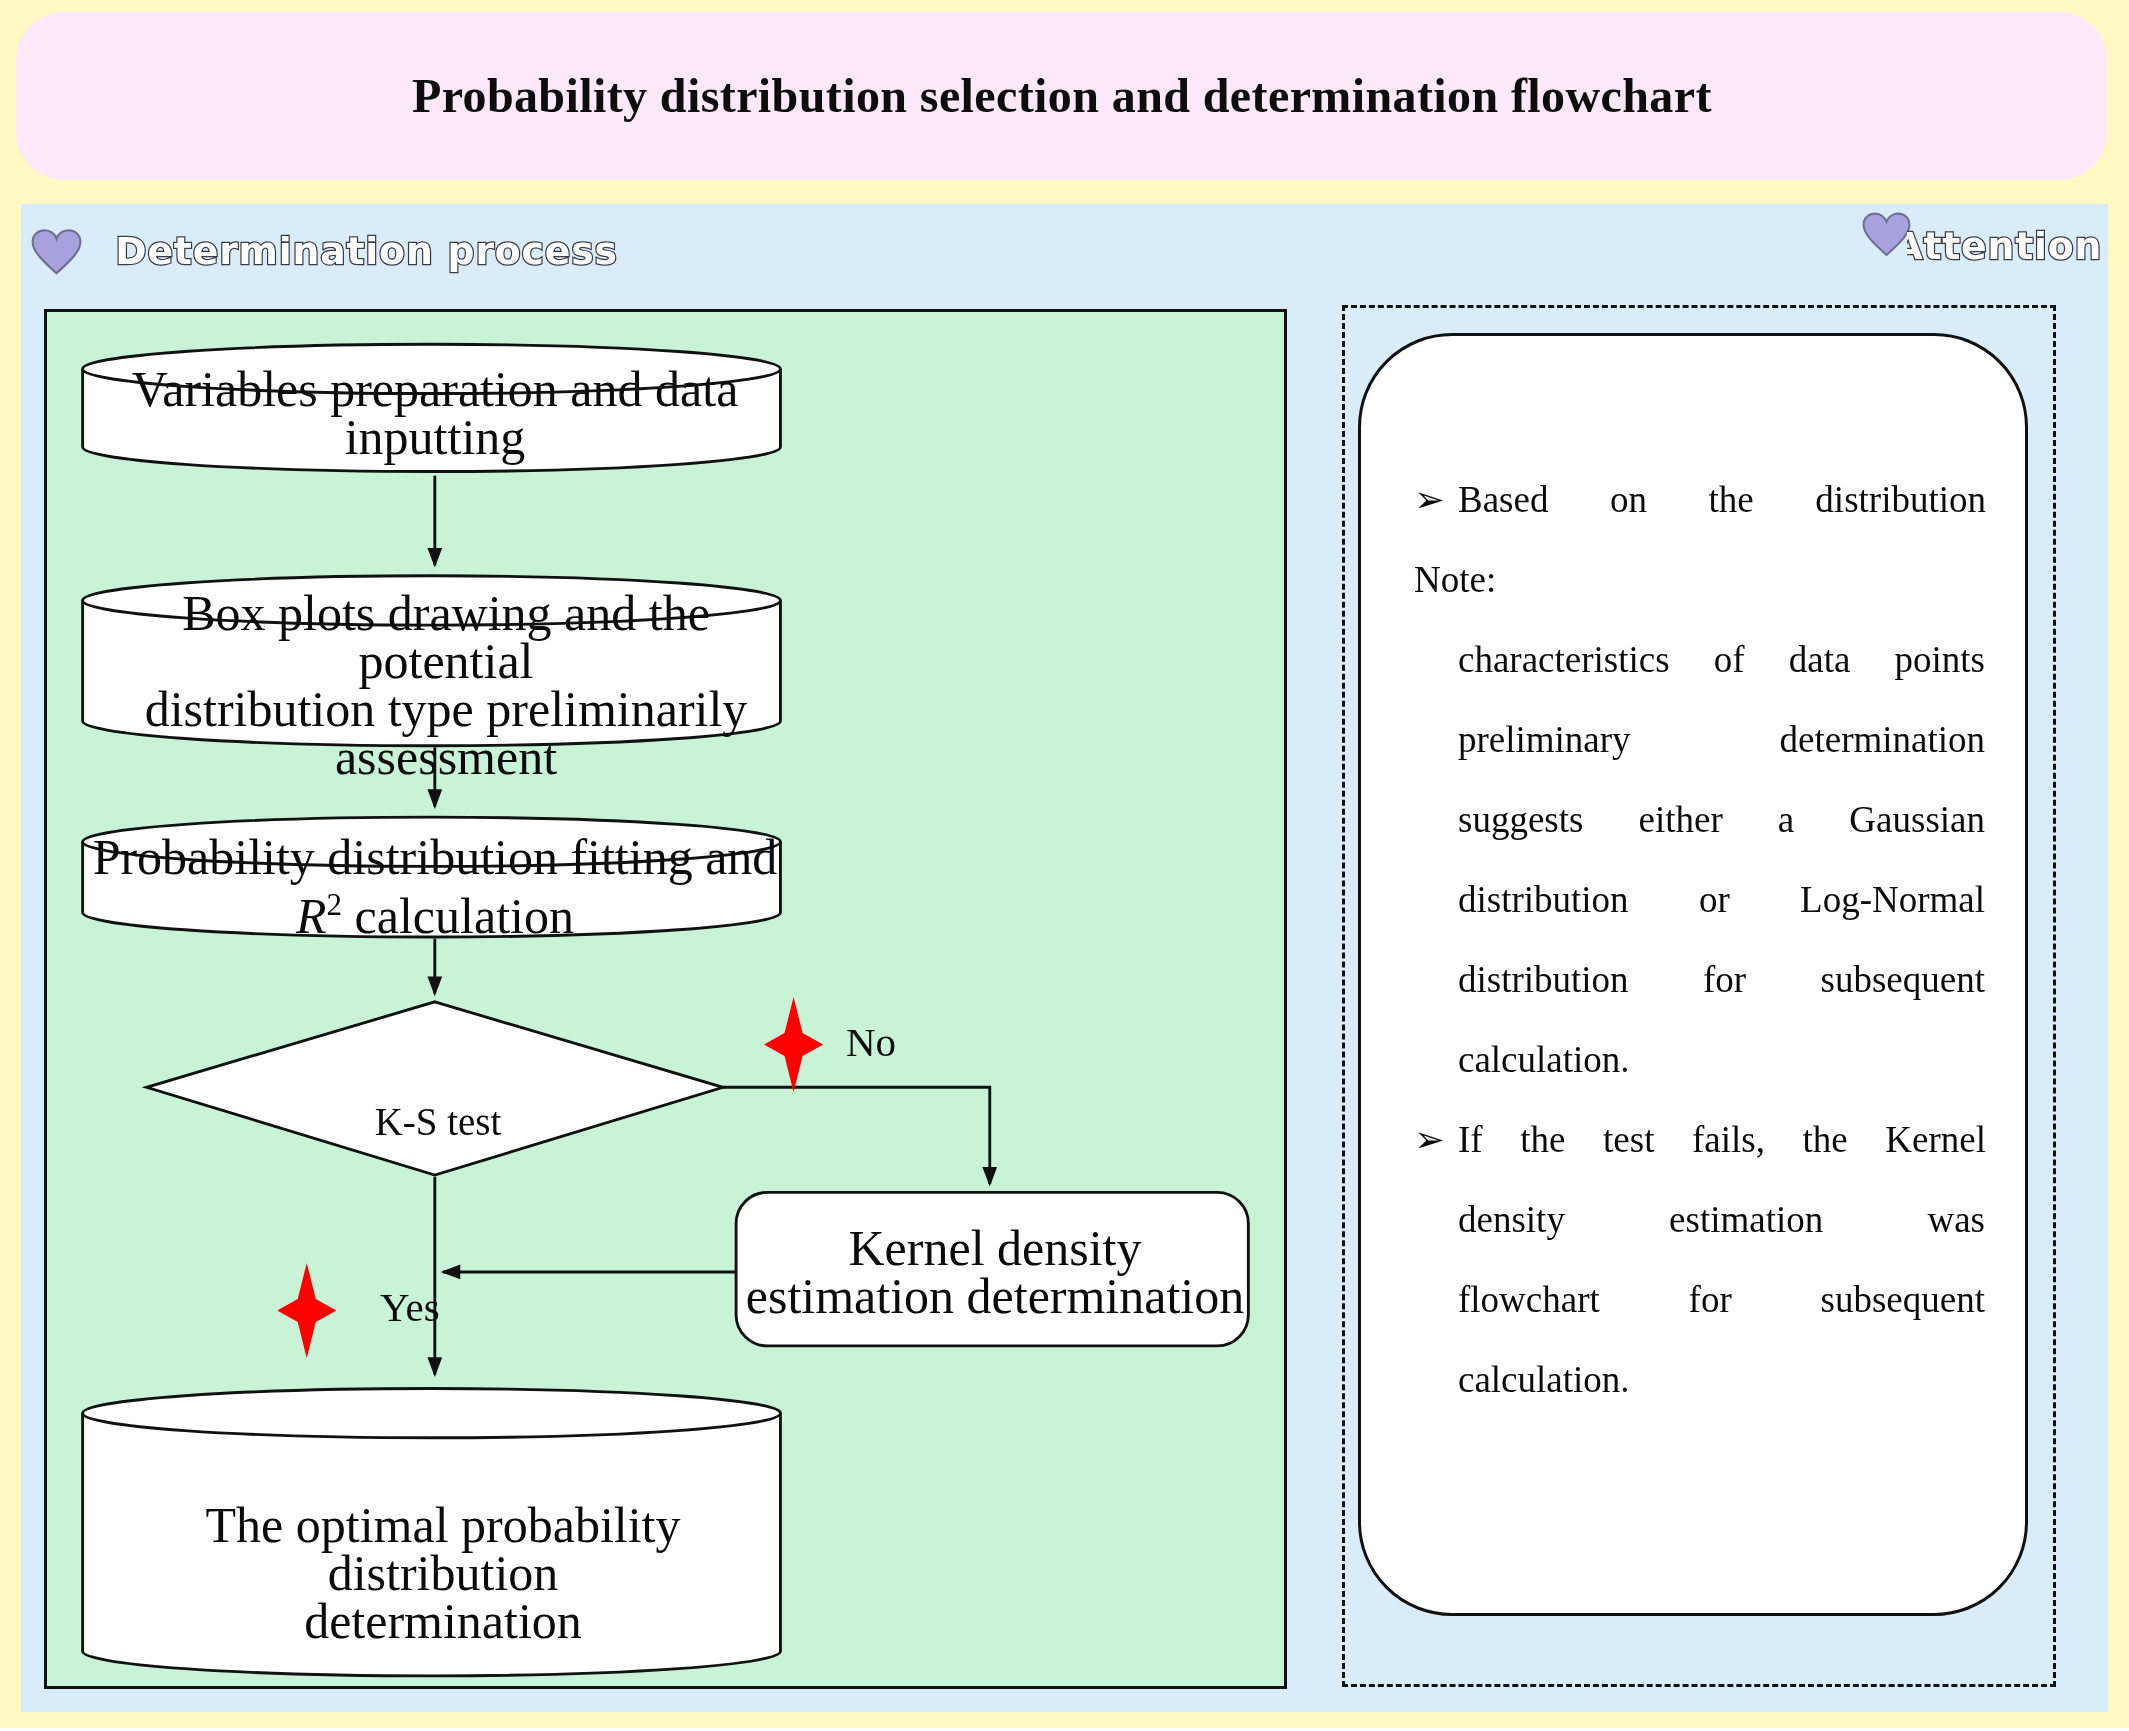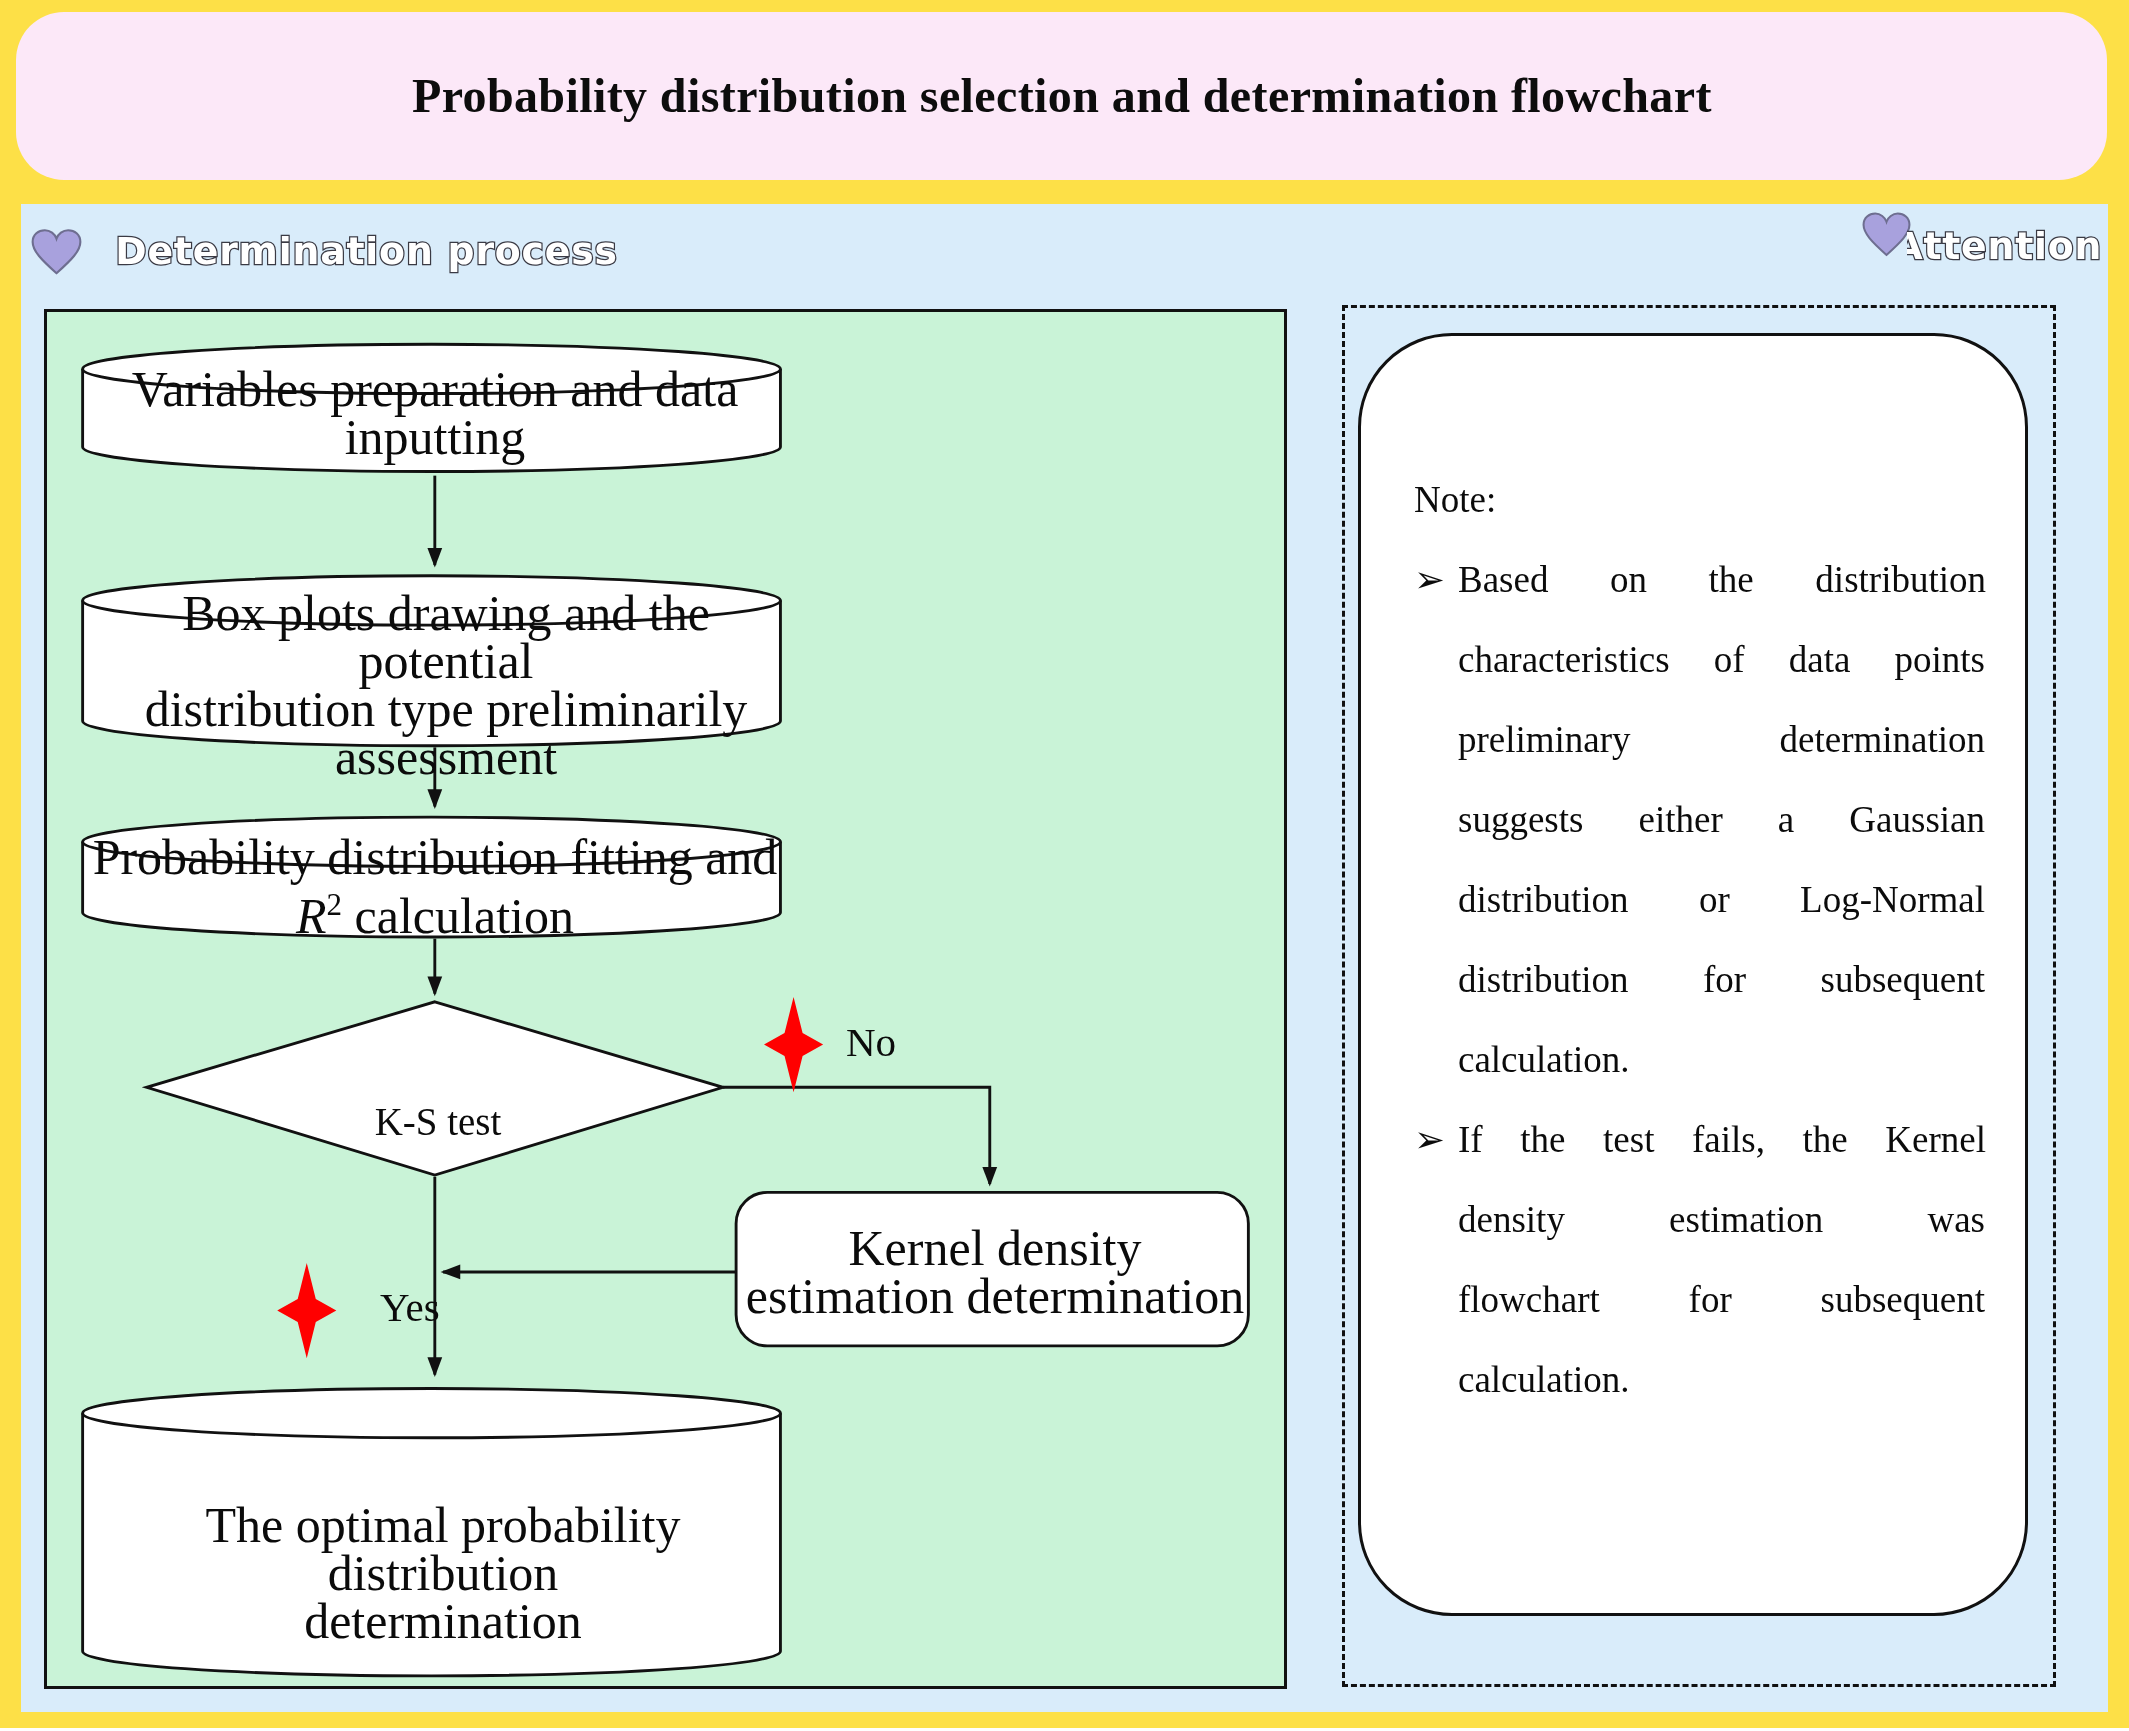--- a/index.html
+++ b/index.html
@@ -1,16 +1,16 @@
 <!DOCTYPE html>
 <html style="font-size:13px"><head>
 <meta charset="utf-8">
 <style>
   html,body{margin:0;padding:0;background:#fff;}
-  #page{position:relative;width:2129px;height:1728px;background:#fde047;overflow:hidden;
+  #page{position:relative;width:2129px;height:1728px;background:#fef9c3;overflow:hidden;
         font-family:"Liberation Serif","DejaVu Serif",serif;color:#111;}
 
   
   .banner{position:absolute;left:16.4px;top:11.5px;width:2091px;height:168px;
           background:#fce8f8;border-radius:48px;display:flex;align-items:center;justify-content:center;}
   .banner h1{margin:0;font-size:48px;font-weight:bold;color:#0d0d0d;letter-spacing:0.4px;}
 
   
   .board{position:absolute;left:20.5px;top:204px;width:2087px;height:1508px;background:#d9ecfa;}
 
@@ -128,22 +128,22 @@
       <div>determination</div>
     </div>
 
     <div class="lbl" style="left:799px;top:706px;">No</div>
     <div class="lbl" style="left:333px;top:971px;">Yes</div>
   </div>
 
   <div class="panel-dashed"></div>
   <div class="note-box"></div>
   <div id="note-lines">
+      <div class="note-line just"><span class="bullet">➢</span>Based on the distribution</div>
       <div class="note-line">Note:</div>
-      <div class="note-line just"><span class="bullet">➢</span>Based on the distribution</div>
       <div class="note-line just ind">characteristics of data points</div>
       <div class="note-line just ind">preliminary determination</div>
       <div class="note-line just ind">suggests either a Gaussian</div>
       <div class="note-line just ind">distribution or Log-Normal</div>
       <div class="note-line just ind">distribution for subsequent</div>
       <div class="note-line ind">calculation.</div>
       <div class="note-line just"><span class="bullet">➢</span>If the test fails, the Kernel</div>
       <div class="note-line just ind">density estimation was</div>
       <div class="note-line just ind">flowchart for subsequent</div>
       <div class="note-line ind">calculation.</div>

